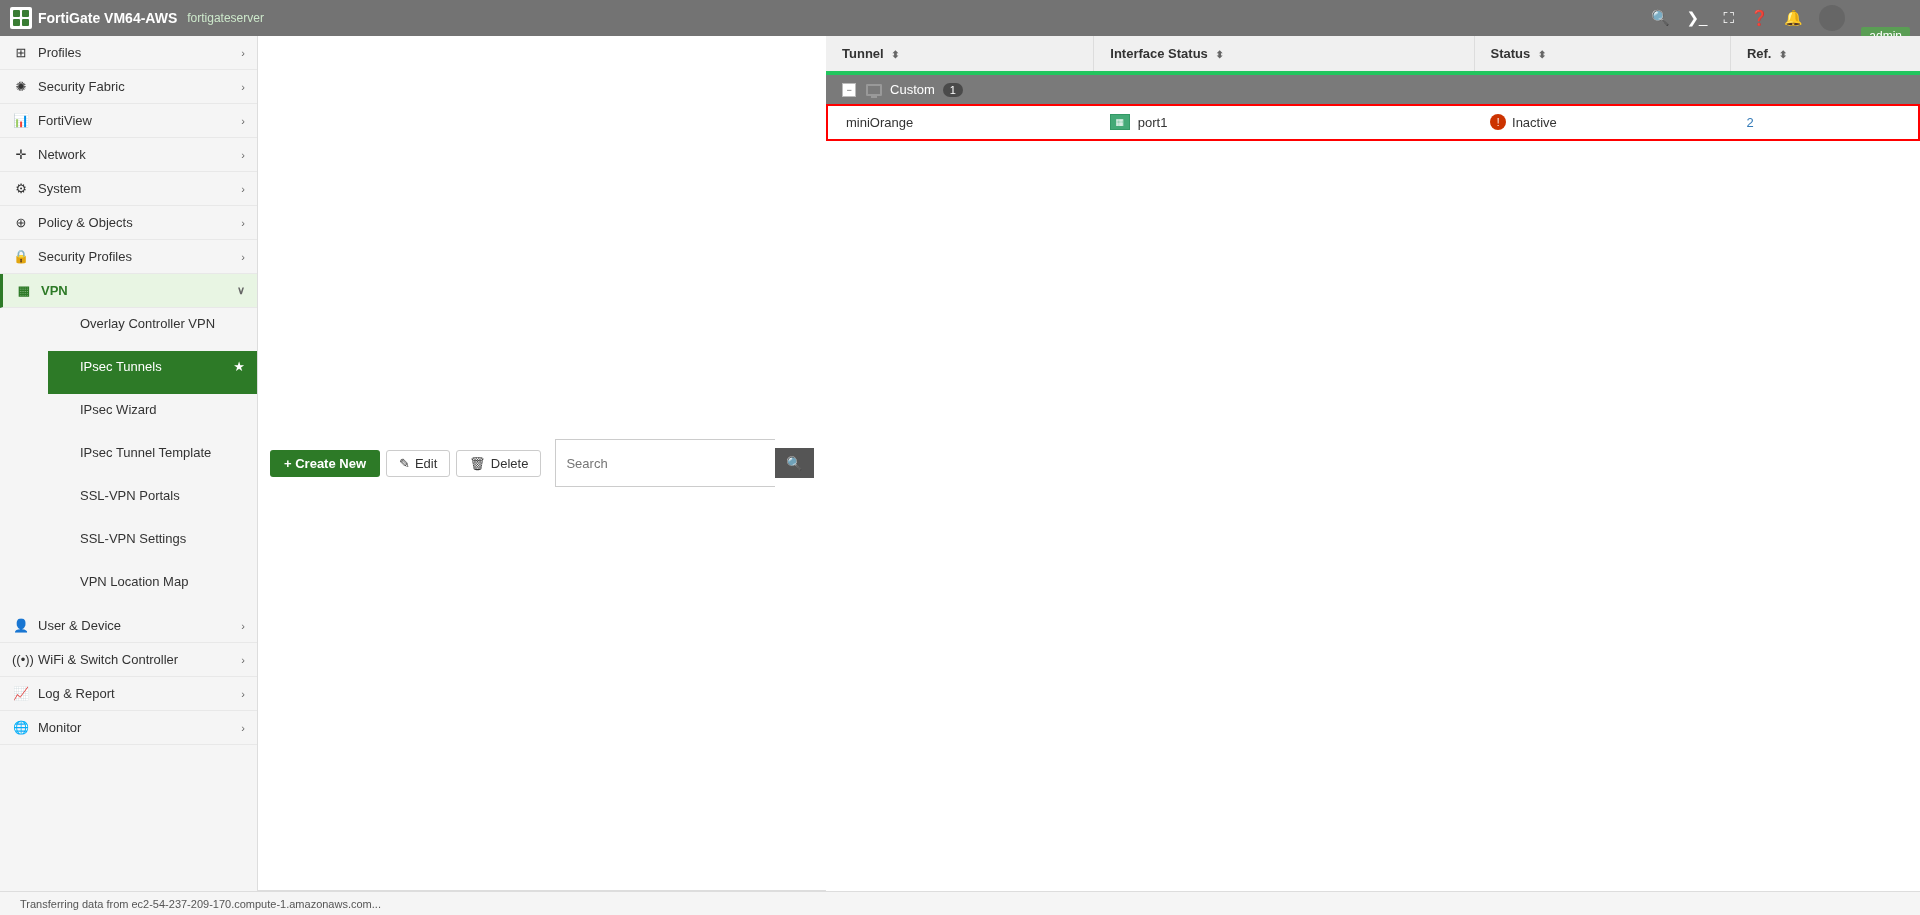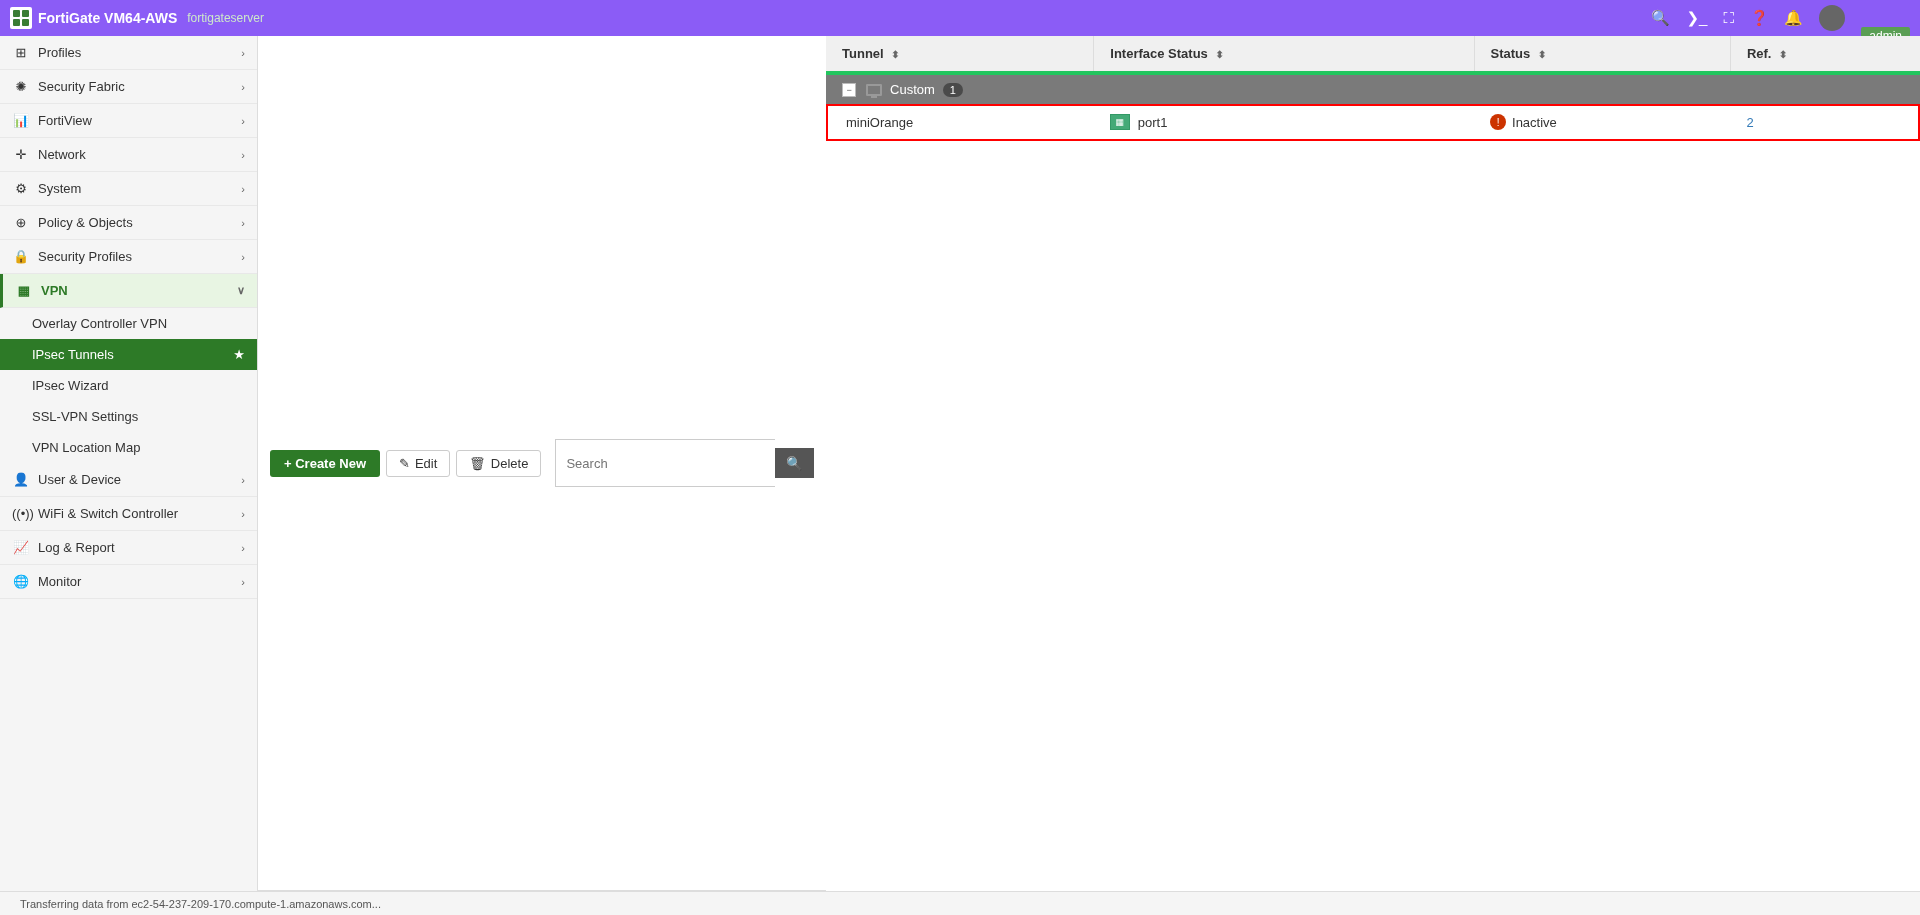--- a/index.html
+++ b/index.html
@@ -1,20 +1,20 @@
 <!DOCTYPE html>
 <html><head>
   <meta charset="utf-8">
   <style>
     * { margin: 0; padding: 0; box-sizing: border-box; }
     body { font-family: Arial, sans-serif; font-size: 13px; background: #fff; overflow: hidden; width: 1920px; height: 915px; }
 
     
     .topbar {
-      background: #8b5cf6;
+      background: #737373;
       height: 36px;
       display: flex;
       align-items: center;
       padding: 0 10px;
       color: #fff;
       justify-content: space-between;
     }
     .topbar-left {
       display: flex;
       align-items: center;
@@ -100,25 +100,26 @@
 
     .sidebar-item.active-section {
       background: #e8f5e3;
       color: #2d7a27;
       font-weight: bold;
       border-left: 3px solid #2d7a27;
     }
     .sidebar-subitem {
       display: flex;
       align-items: center;
-      padding: 8px 12px 8px 32px;
+      padding: 8px 12px 20px 32px;
       cursor: pointer;
       color: #333;
       font-size: 13px;
       gap: 8px;
+      margin-left: 48px;
     }
     .sidebar-subitem.active {
       background: #2d7a27;
       color: #fff;
     }
     .sidebar-subitem .star-icon { margin-left: auto; color: #999; }
     .sidebar-subitem.active .star-icon { color: #fff; }
 
     
     .main {
@@ -397,21 +398,27 @@
 
     <div class="sidebar-subitem active">
       <span>IPsec Tunnels</span>
       <span class="star-icon">★</span>
     </div>
 
     <div class="sidebar-subitem">
       <span>IPsec Wizard</span>
     </div>
 
-
+    <div class="sidebar-subitem">
+      <span>IPsec Tunnel Template</span>
+    </div>
+
+    <div class="sidebar-subitem">
+      <span>SSL-VPN Portals</span>
+    </div>
 
     <div class="sidebar-subitem">
       <span>SSL-VPN Settings</span>
     </div>
 
     <div class="sidebar-subitem">
       <span>VPN Location Map</span>
     </div>
 
     <div class="sidebar-item">

